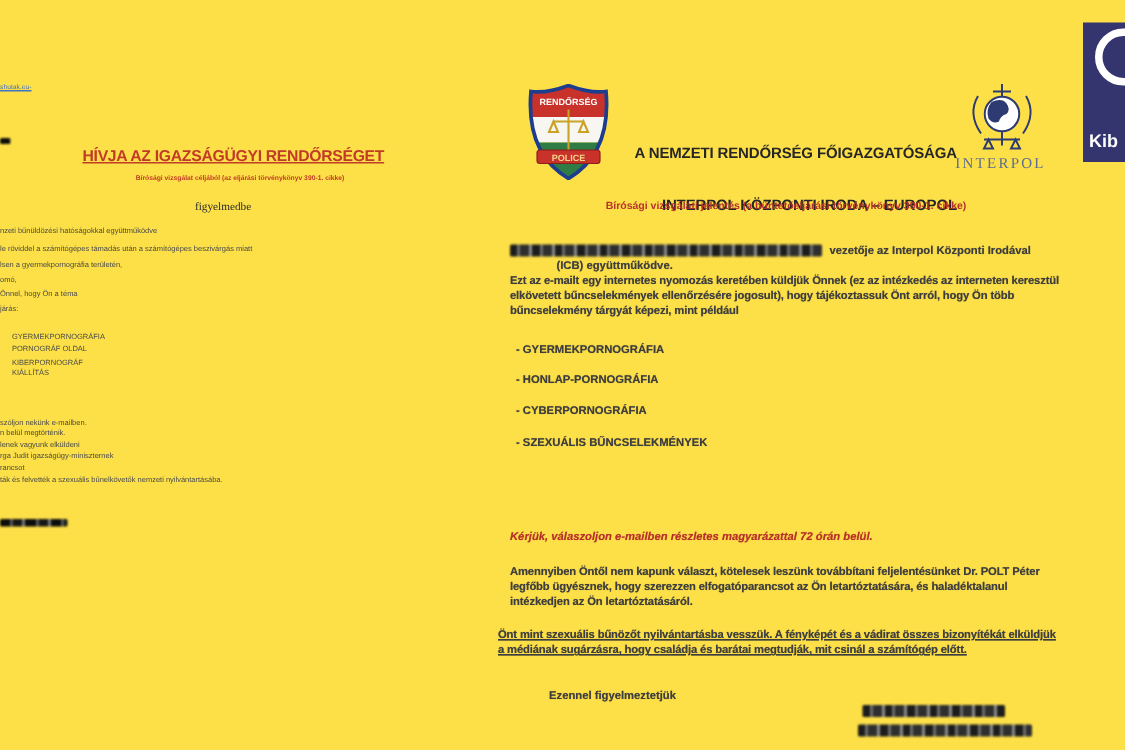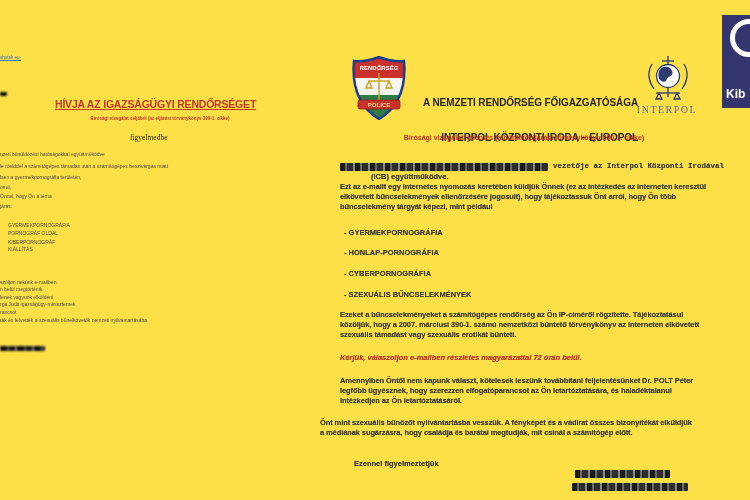--- a/index.html
+++ b/index.html
@@ -116,39 +116,38 @@
         <line x1="16" y1="38" x2="40" y2="38"></line>
         <path d="M19 38 l-3 6 h6 z M37 38 l-3 6 h6 z"></path>
       </g>
     </svg>
   </div>
   <div class="abs interpol-word" style="left:631px;top:104px;">INTERPOL</div>
 
   <div class="abs r-sub" style="left:359px;top:134px;">Bírósági vizsgálati jelentés (a büntetőeljárási törvénykönyv 390-1. cikke)</div>
 
   <div class="abs redact" style="left:340px;top:163px;width:208px;height:8px;"></div>
-  <div class="abs r-item" style="left:553px;top:162px;font-family:Liberation Mono, monospace;">vezetője az Interpol Központi Irodával</div>
+  <div class="abs r-item" style="left:553px;top:162px;">vezetője az Interpol Központi Irodával</div>
   <div class="abs r-item" style="left:340px;top:172px;margin-left:31px;">(ICB) együttműködve.</div>
 
   <div class="abs r-para" style="left:340px;top:182px;">Ezt az e-mailt egy internetes nyomozás keretében küldjük Önnek (ez az intézkedés az interneten keresztül elkövetett bűncselekmények ellenőrzésére jogosult), hogy tájékoztassuk Önt arról, hogy Ön több bűncselekmény tárgyát képezi, mint például</div>
 
   <div class="abs r-item" style="left:344px;top:228px;">- GYERMEKPORNOGRÁFIA</div>
   <div class="abs r-item" style="left:344px;top:248px;">- HONLAP-PORNOGRÁFIA</div>
   <div class="abs r-item" style="left:344px;top:269px;">- CYBERPORNOGRÁFIA</div>
   <div class="abs r-item" style="left:344px;top:290px;">- SZEXUÁLIS BŰNCSELEKMÉNYEK</div>
 
-  <div class="abs r-para" style="left:340px;top:310px;">Ezeket a bűncselekményeket a számítógépes rendőrség az Ön IP-címéről rögzítette. Tájékoztatásul közöljük, hogy a 2007. márciusi 390-1. számú nemzetközi büntető törvénykönyv az interneten elkövetett szexuális támadást vagy szexuális erotikát bünteti.</div>
 
   <div class="abs r-item r-red" style="left:340px;top:353px;">Kérjük, válaszoljon e-mailben részletes magyarázattal 72 órán belül.</div>
 
   <div class="abs r-para" style="left:340px;top:376px;">Amennyiben Öntől nem kapunk választ, kötelesek leszünk továbbítani feljelentésünket Dr. POLT Péter legfőbb ügyésznek, hogy szerezzen elfogatóparancsot az Ön letartóztatására, és haladéktalanul intézkedjen az Ön letartóztatásáról.</div>
 
-  <div class="abs r-para" style="left:320px;top:418px;">Önt mint szexuális bűnözőt nyilvántartásba vesszük. A fényképét és a vádirat összes bizonyítékát elküldjük a médiának sugárzásra, hogy családja és barátai megtudják, mit csinál a számítógép előtt.</div>
+  <div class="abs r-para" style="left:332px;top:418px;text-decoration:underline;">Önt mint szexuális bűnözőt nyilvántartásba vesszük. A fényképét és a vádirat összes bizonyítékát elküldjük a médiának sugárzásra, hogy családja és barátai megtudják, mit csinál a számítógép előtt.</div>
 
-  <div class="abs r-item" style="left:328px;top:459px;padding-left:26px;">Ezennel figyelmeztetjük</div>
+  <div class="abs r-item" style="left:340px;top:459px;padding-left:26px;">Ezennel figyelmeztetjük</div>
 
   <div class="abs redact" style="left:575px;top:470px;width:95px;height:8px;"></div>
   <div class="abs redact" style="left:572px;top:483px;width:116px;height:8px;"></div>
 
   <div class="abs corner" style="left:722px;top:15px;width:32px;height:93px;">
     <div class="corner-ring"></div>
     <div class="corner-text">Kib</div>
   </div>
 
 </div>

